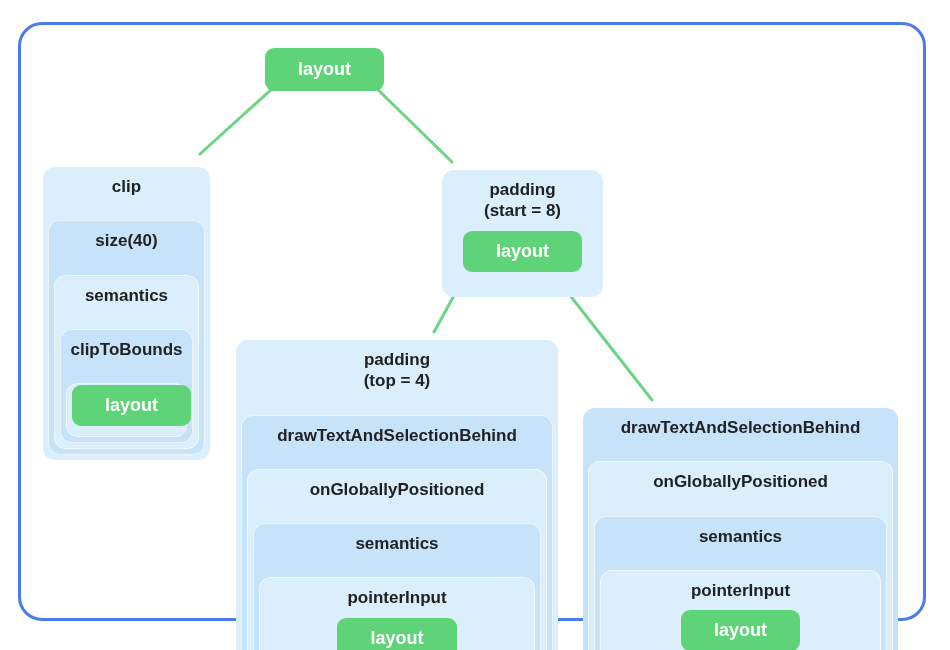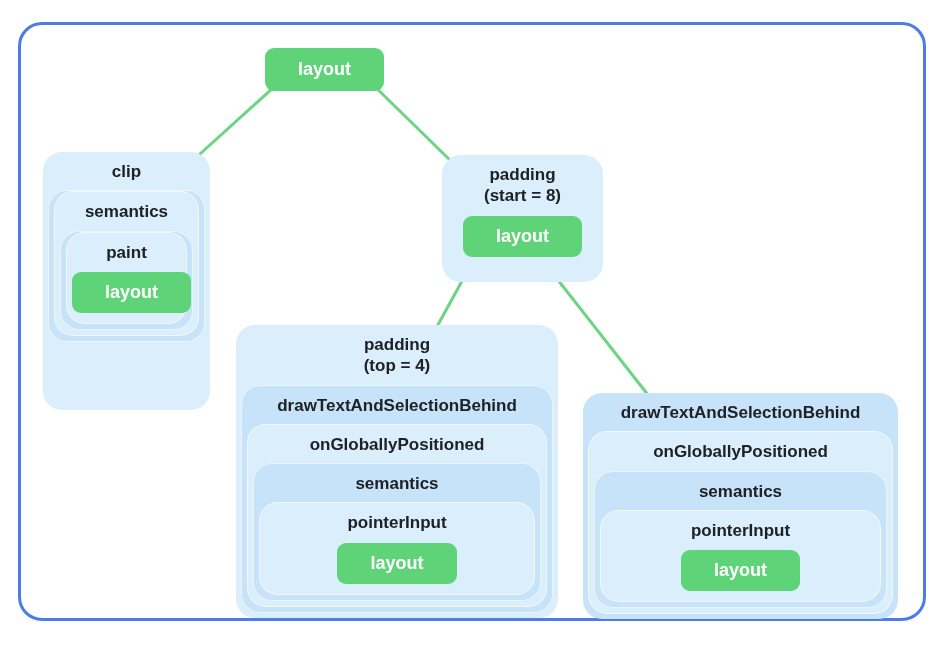--- a/index.html
+++ b/index.html
@@ -34,22 +34,23 @@
     top: 0;
     width: 950px;
     height: 650px;
   }
 
   .tree-root {
     position: absolute;
   }
 
   .node-box {
-    border-radius: 19px;
+    border-radius: 12px;
     padding: 0 5px 5px;
+    margin-top: 15px;
   }
   .node-box .node-box {
     border: 1px solid rgba(255,255,255,0.65);
   }
 
   .shade-light  { background: var(--light,  #daeefb); }
   .shade-medium { background: var(--medium, #c7e3f9); }
 
   .node-label {
     padding: 9px 2px 8px;
@@ -88,25 +89,26 @@
       <line x1="284" y1="78" x2="200" y2="154" stroke="#6bd584" stroke-width="3" stroke-linecap="round"></line>
       <line x1="366" y1="78" x2="452" y2="162" stroke="#6bd584" stroke-width="3" stroke-linecap="round"></line>
       <line x1="478" y1="252" x2="434" y2="332" stroke="#6bd584" stroke-width="3" stroke-linecap="round"></line>
       <line x1="536" y1="252" x2="652" y2="400" stroke="#6bd584" stroke-width="3" stroke-linecap="round"></line>
     </svg>
   <div class="green-node root-node" id="rootNode" style="left: 265px; top: 48px;">layout</div>
   <div id="treesMount">
       <div class="node-box shade-light tree-root" style="left: 43px; top: 152px; width: 167px; min-height: 258px;">
         <div class="node-label">clip</div>
         <div class="node-box shade-medium">
+          <div class="node-label">size(40)</div>
           <div class="node-box shade-light">
             <div class="node-label">semantics</div>
             <div class="node-box shade-medium">
+              <div class="node-label">clipToBounds</div>
               <div class="node-box shade-light">
-                <div class="node-label">paint</div>
                 <div class="green-node">layout</div>
               </div>
             </div>
           </div>
         </div>
       </div>
       <div class="node-box shade-light tree-root" style="left: 442px; top: 155px; width: 161px; min-height: 127px;">
         <div class="node-label">padding
 (start = 8)</div>
         <div class="green-node">layout</div>

